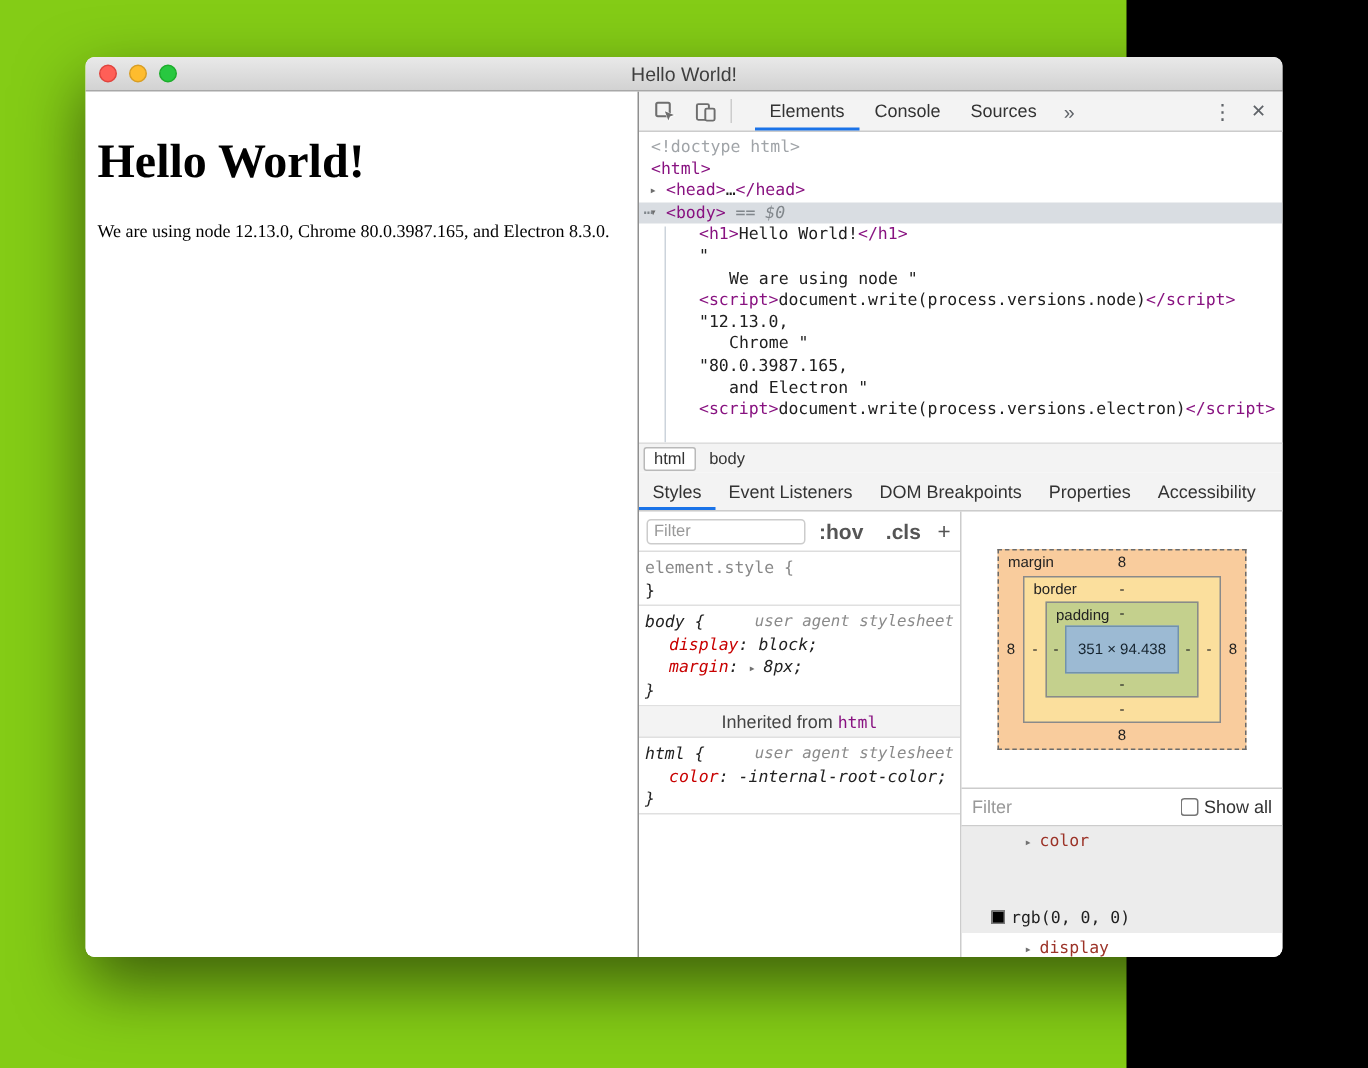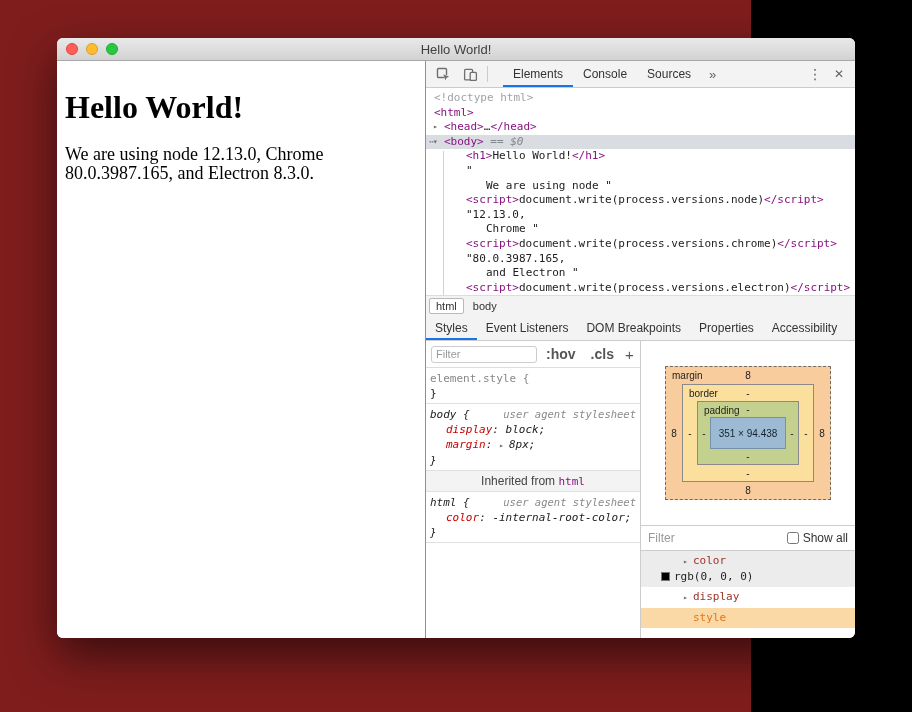--- a/index.html
+++ b/index.html
@@ -1,30 +1,30 @@
 <!DOCTYPE html>
 <html><head>
 <meta charset="utf-8">
 <title>Hello World!</title>
 <style>
   * { margin:0; padding:0; box-sizing:border-box; }
   html,body { width:912px; height:712px; background:#000; overflow:hidden; }
-  .stage { position:relative; width:751px; height:712px; background:#7f1d1d; font-family:"Liberation Sans",sans-serif; }
+  .stage { position:relative; width:751px; height:712px; background:#84cc16; font-family:"Liberation Sans",sans-serif; }
   .window { position:absolute; left:57px; top:38px; width:798px; height:600px; background:#fff; border-radius:6px; overflow:hidden; box-shadow:0 18px 45px rgba(0,0,0,.55); }
   .titlebar { height:23px; background:linear-gradient(#e9e9e9,#d2d2d2); border-bottom:1px solid #a8a8a8; position:relative; display:flex; align-items:center; justify-content:center; }
   .traffic { position:absolute; left:9px; top:0; height:100%; display:flex; align-items:center; gap:8px; }
   .tl { width:12px; height:12px; border-radius:50%; display:inline-block; }
   .tl.red { background:#ff5f57; border:1px solid #e0443e; }
   .tl.yellow { background:#febc2e; border:1px solid #d89e24; }
   .tl.green { background:#28c840; border:1px solid #1dad2b; }
   .wtitle { font-size:13px; color:#3f3f3f; }
   .content { display:flex; height:577px; }
   .page { width:368px; background:#fff; padding:8px; font-family:"Liberation Serif",serif; color:#000; }
   .page h1 { font-size:32px; font-weight:bold; margin:20px 0 19px; }
-  .page p { font-size:18px; line-height:19px; max-width:352px; }
+  .page p { font-size:12px; line-height:19px; max-width:352px; }
   .devtools { flex:1; display:flex; flex-direction:column; background:#fff; border-left:1px solid #8f8f8f; min-width:0; }
   .dt-toolbar { height:27px; background:#f3f3f3; border-bottom:1px solid #ccc; display:flex; align-items:center; padding:0 4px; flex:none; }
   .dt-icon { width:27px; height:26px; display:flex; align-items:center; justify-content:center; cursor:pointer; }
   .dt-sep { width:1px; height:16px; background:#ccc; margin:0 3px; }
   .dt-tabs { display:flex; height:100%; margin-left:12px; }
   .dt-tab { padding:0 10px; display:flex; align-items:center; font-size:12px; color:#333; cursor:pointer; }
   .dt-tab.sel { box-shadow:inset 0 -2px 0 #1a73e8; }
   .dt-tab.ovf { color:#5f6368; font-size:13px; padding:0 8px; }
   .dt-right { margin-left:auto; display:flex; align-items:center; }
   .dt-ricon { width:24px; text-align:center; color:#5f6368; cursor:pointer; }
@@ -80,21 +80,21 @@
   .computed-filter { border:none; outline:none; font-size:12px; flex:1; min-width:0; font-family:inherit; color:#333; background:transparent; }
   .showall { display:flex; align-items:center; gap:4px; font-size:12px; color:#333; white-space:nowrap; }
   .showall input { width:12px; height:12px; }
   .computed-list { font-family:"DejaVu Sans Mono","Liberation Mono",monospace; font-size:11px; overflow:hidden; flex:1; }
   .cp-row { padding:2px 4px 3px 6px; }
   .cp-row.shaded { background:#ececec; }
   .cp-row.hl { background:#fbd9a6; }
   .cp-nline { line-height:15px;margin-left:36px; }
   .cp-name { color:#9c3328; }
   .cp-row.hl .cp-name { color:#e1761c; }
-  .cp-val { padding-left:14px; display:flex; align-items:center; gap:4px; line-height:15px; color:#222; }
+  .cp-val { padding-left:14px; display:flex; align-items:center; gap:4px; line-height:15px; color:#222;margin-top:35px; }
   .swatch { width:9px; height:9px; border:1px solid #777; display:inline-block; flex:none; }
 </style>
 </head>
 <body>
 
 <div class="stage">
   <div class="window">
     <div class="titlebar">
       <div class="traffic">
         <span class="tl red"></span>
@@ -142,21 +142,20 @@
             <div class="tree-line" style="padding-left: 8px;"><span class="tk-muted">&lt;!doctype html&gt;</span></div>
             <div class="tree-line" style="padding-left: 8px;"><span class="tk-tag">&lt;html&gt;</span></div>
             <div class="tree-line" style="padding-left: 18px;"><span class="arrow">▸</span><span class="tk-tag">&lt;head&gt;</span><span class="tk-text">…</span><span class="tk-tag">&lt;/head&gt;</span></div>
             <div class="tree-line selected" style="padding-left: 18px;"><span class="dots">⋯</span><span class="arrow">▾</span><span class="tk-tag">&lt;body&gt;</span><span class="tk-meta"> == $0</span></div>
             <div class="tree-line" style="padding-left: 40px;"><span class="tk-tag">&lt;h1&gt;</span><span class="tk-text">Hello World!</span><span class="tk-tag">&lt;/h1&gt;</span></div>
             <div class="tree-line" style="padding-left: 40px;"><span class="tk-text">"</span></div>
             <div class="tree-line" style="padding-left: 60px;"><span class="tk-text">We are using node "</span></div>
             <div class="tree-line" style="padding-left: 40px;"><span class="tk-tag">&lt;script&gt;</span><span class="tk-text">document.write(process.versions.node)</span><span class="tk-tag">&lt;/script&gt;</span></div>
             <div class="tree-line" style="padding-left: 40px;"><span class="tk-text">"12.13.0,</span></div>
             <div class="tree-line" style="padding-left: 60px;"><span class="tk-text">Chrome "</span></div>
-            <div class="tree-line" style="padding-left: 40px;"><span class="tk-tag">&lt;script&gt;</span><span class="tk-text">document.write(process.versions.chrome)</span><span class="tk-tag">&lt;/script&gt;</span></div>
             <div class="tree-line" style="padding-left: 40px;"><span class="tk-text">"80.0.3987.165,</span></div>
             <div class="tree-line" style="padding-left: 60px;"><span class="tk-text">and Electron "</span></div>
             <div class="tree-line" style="padding-left: 40px;"><span class="tk-tag">&lt;script&gt;</span><span class="tk-text">document.write(process.versions.electron)</span><span class="tk-tag">&lt;/script&gt;</span></div>
             <div class="indent-guide"></div>
           </div>
 
         <div class="dt-crumbs" id="dt-crumbs">
             <span class="crumb boxed">html</span>
             <span class="crumb">body</span>
           </div>

